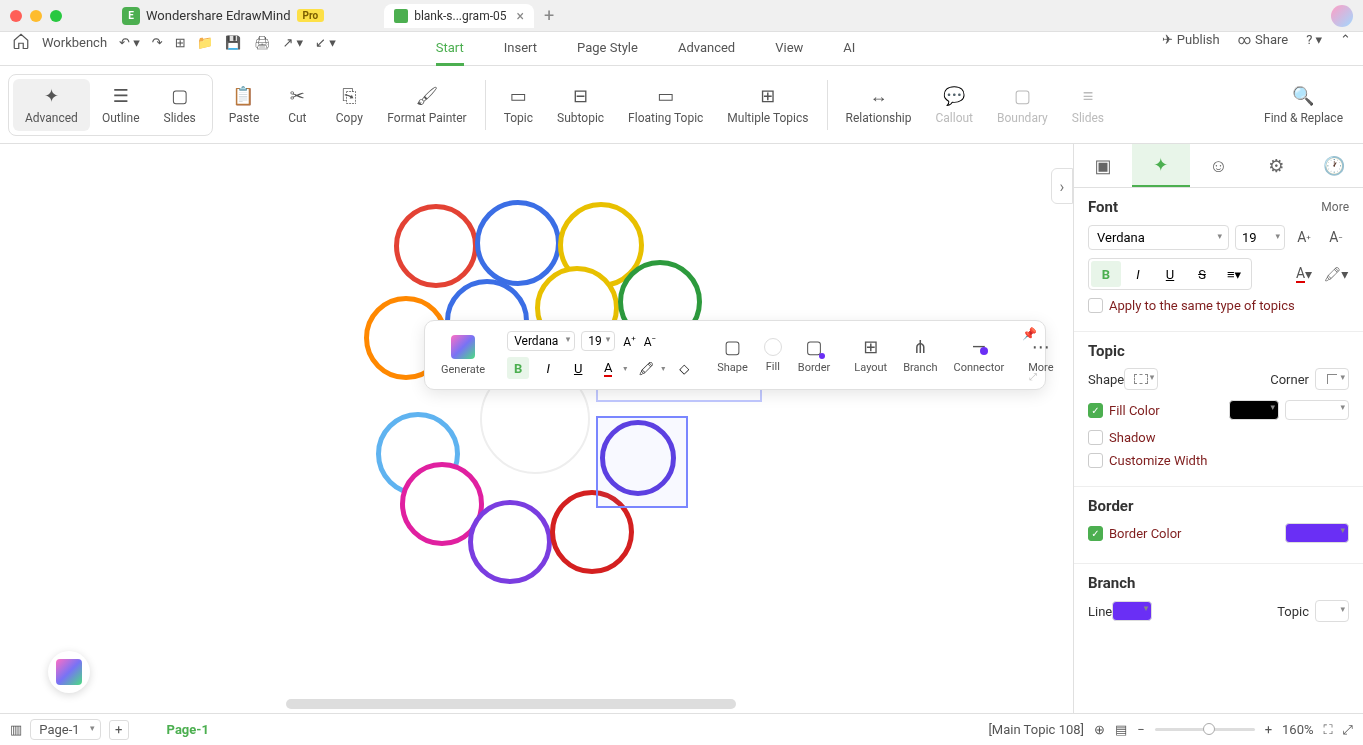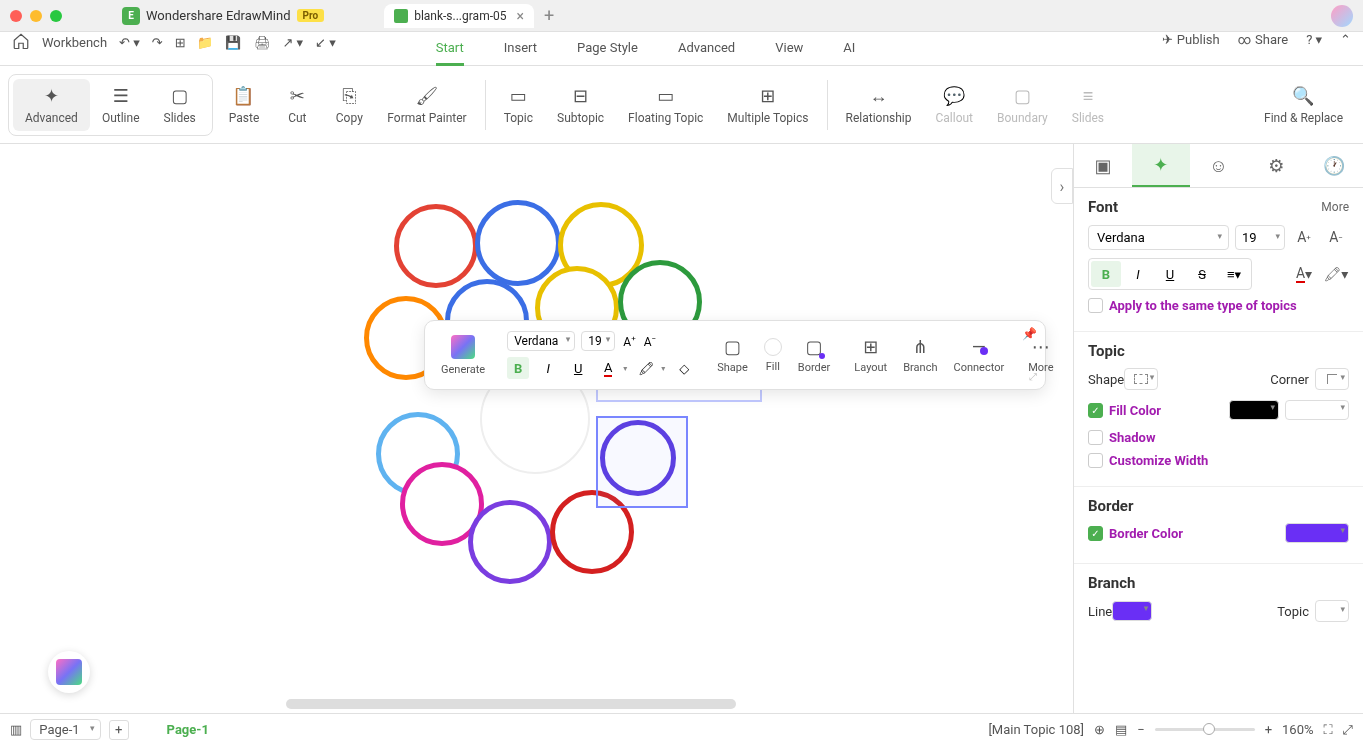--- a/index.html
+++ b/index.html
@@ -85,21 +85,21 @@
 .rp-select::after { content: "▾"; position: absolute; right: 6px; top: 5px; font-size: 9px; color: #888; }
 .rp-small-select { width: 50px; border: 1px solid #ddd; border-radius: 4px; padding: 4px 14px 4px 6px; font-size: 13px; position: relative; cursor: pointer; }
 .rp-small-select::after { content: "▾"; position: absolute; right: 4px; top: 5px; font-size: 9px; color: #888; }
 .rp-icon-btn { width: 26px; height: 26px; display: flex; align-items: center; justify-content: center; cursor: pointer; font-size: 14px; color: #555; border-radius: 3px; }
 .rp-style-row { display: flex; gap: 2px; border: 1px solid #ddd; border-radius: 4px; padding: 2px; }
 .rp-style-btn { width: 30px; height: 26px; display: flex; align-items: center; justify-content: center; cursor: pointer; border-radius: 3px; font-size: 13px; }
 .rp-style-btn.active { background: #e8f5e9; color: #4caf50; font-weight: bold; }
 .rp-check { display: flex; align-items: center; gap: 6px; }
 .rp-checkbox { width: 15px; height: 15px; border: 1px solid #ccc; border-radius: 3px; cursor: pointer; display: flex; align-items: center; justify-content: center; font-size: 10px; color: #fff; }
 .rp-checkbox.checked { background: #4caf50; border-color: #4caf50; }
-.rp-label { font-size: 13px; color: #a21caf; font-weight: bold; }
+.rp-label { font-size: 13px; color: #7f1d1d; }
 .rp-prop-row { display: flex; align-items: center; justify-content: space-between; margin-bottom: 10px; }
 .rp-prop-label { font-size: 13px; color: #333; }
 .rp-color-swatch { width: 50px; height: 20px; border: 1px solid #ddd; border-radius: 4px; cursor: pointer; position: relative; padding-right: 14px; }
 .rp-color-swatch::after { content: "▾"; position: absolute; right: 3px; top: 1px; font-size: 9px; color: #888; }
 .rp-shape-swatch { width: 34px; height: 22px; border: 1px solid #ddd; border-radius: 4px; cursor: pointer; position: relative; display: flex; align-items: center; justify-content: center; }
 .rp-shape-swatch::after { content: "▾"; position: absolute; right: 3px; top: 3px; font-size: 9px; color: #888; }
 .rp-line-swatch { width: 40px; height: 22px; border: 1px solid #ddd; border-radius: 4px; cursor: pointer; position: relative; display: flex; align-items: center; justify-content: center; }
 .rp-line-swatch::after { content: "▾"; position: absolute; right: 3px; top: 3px; font-size: 9px; color: #888; }
 
 

